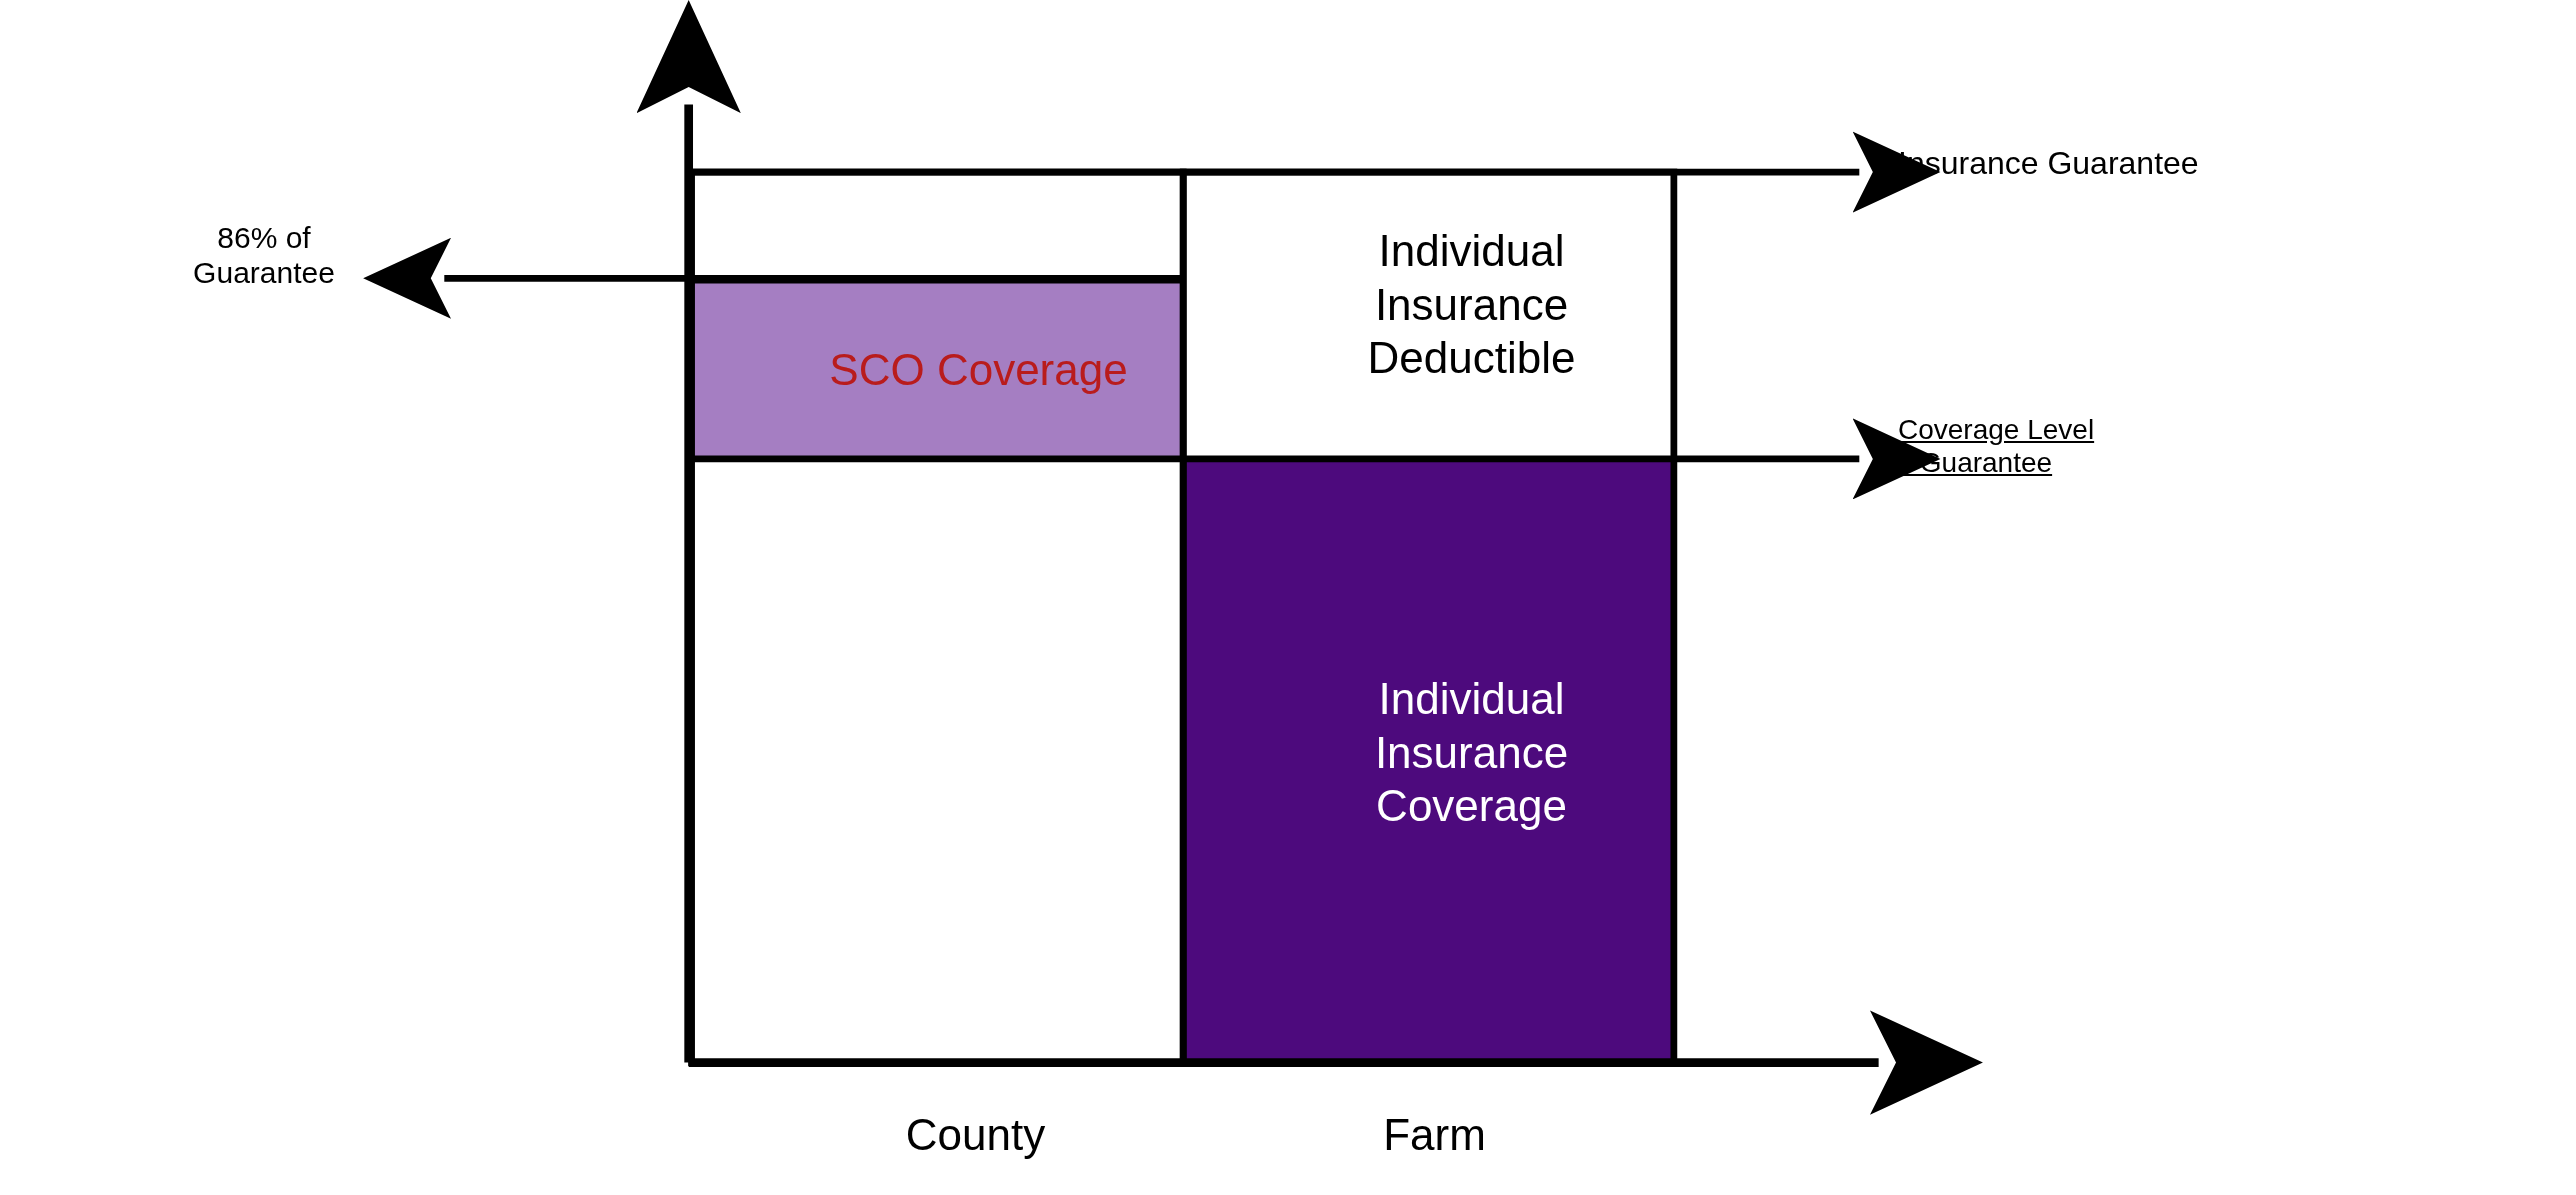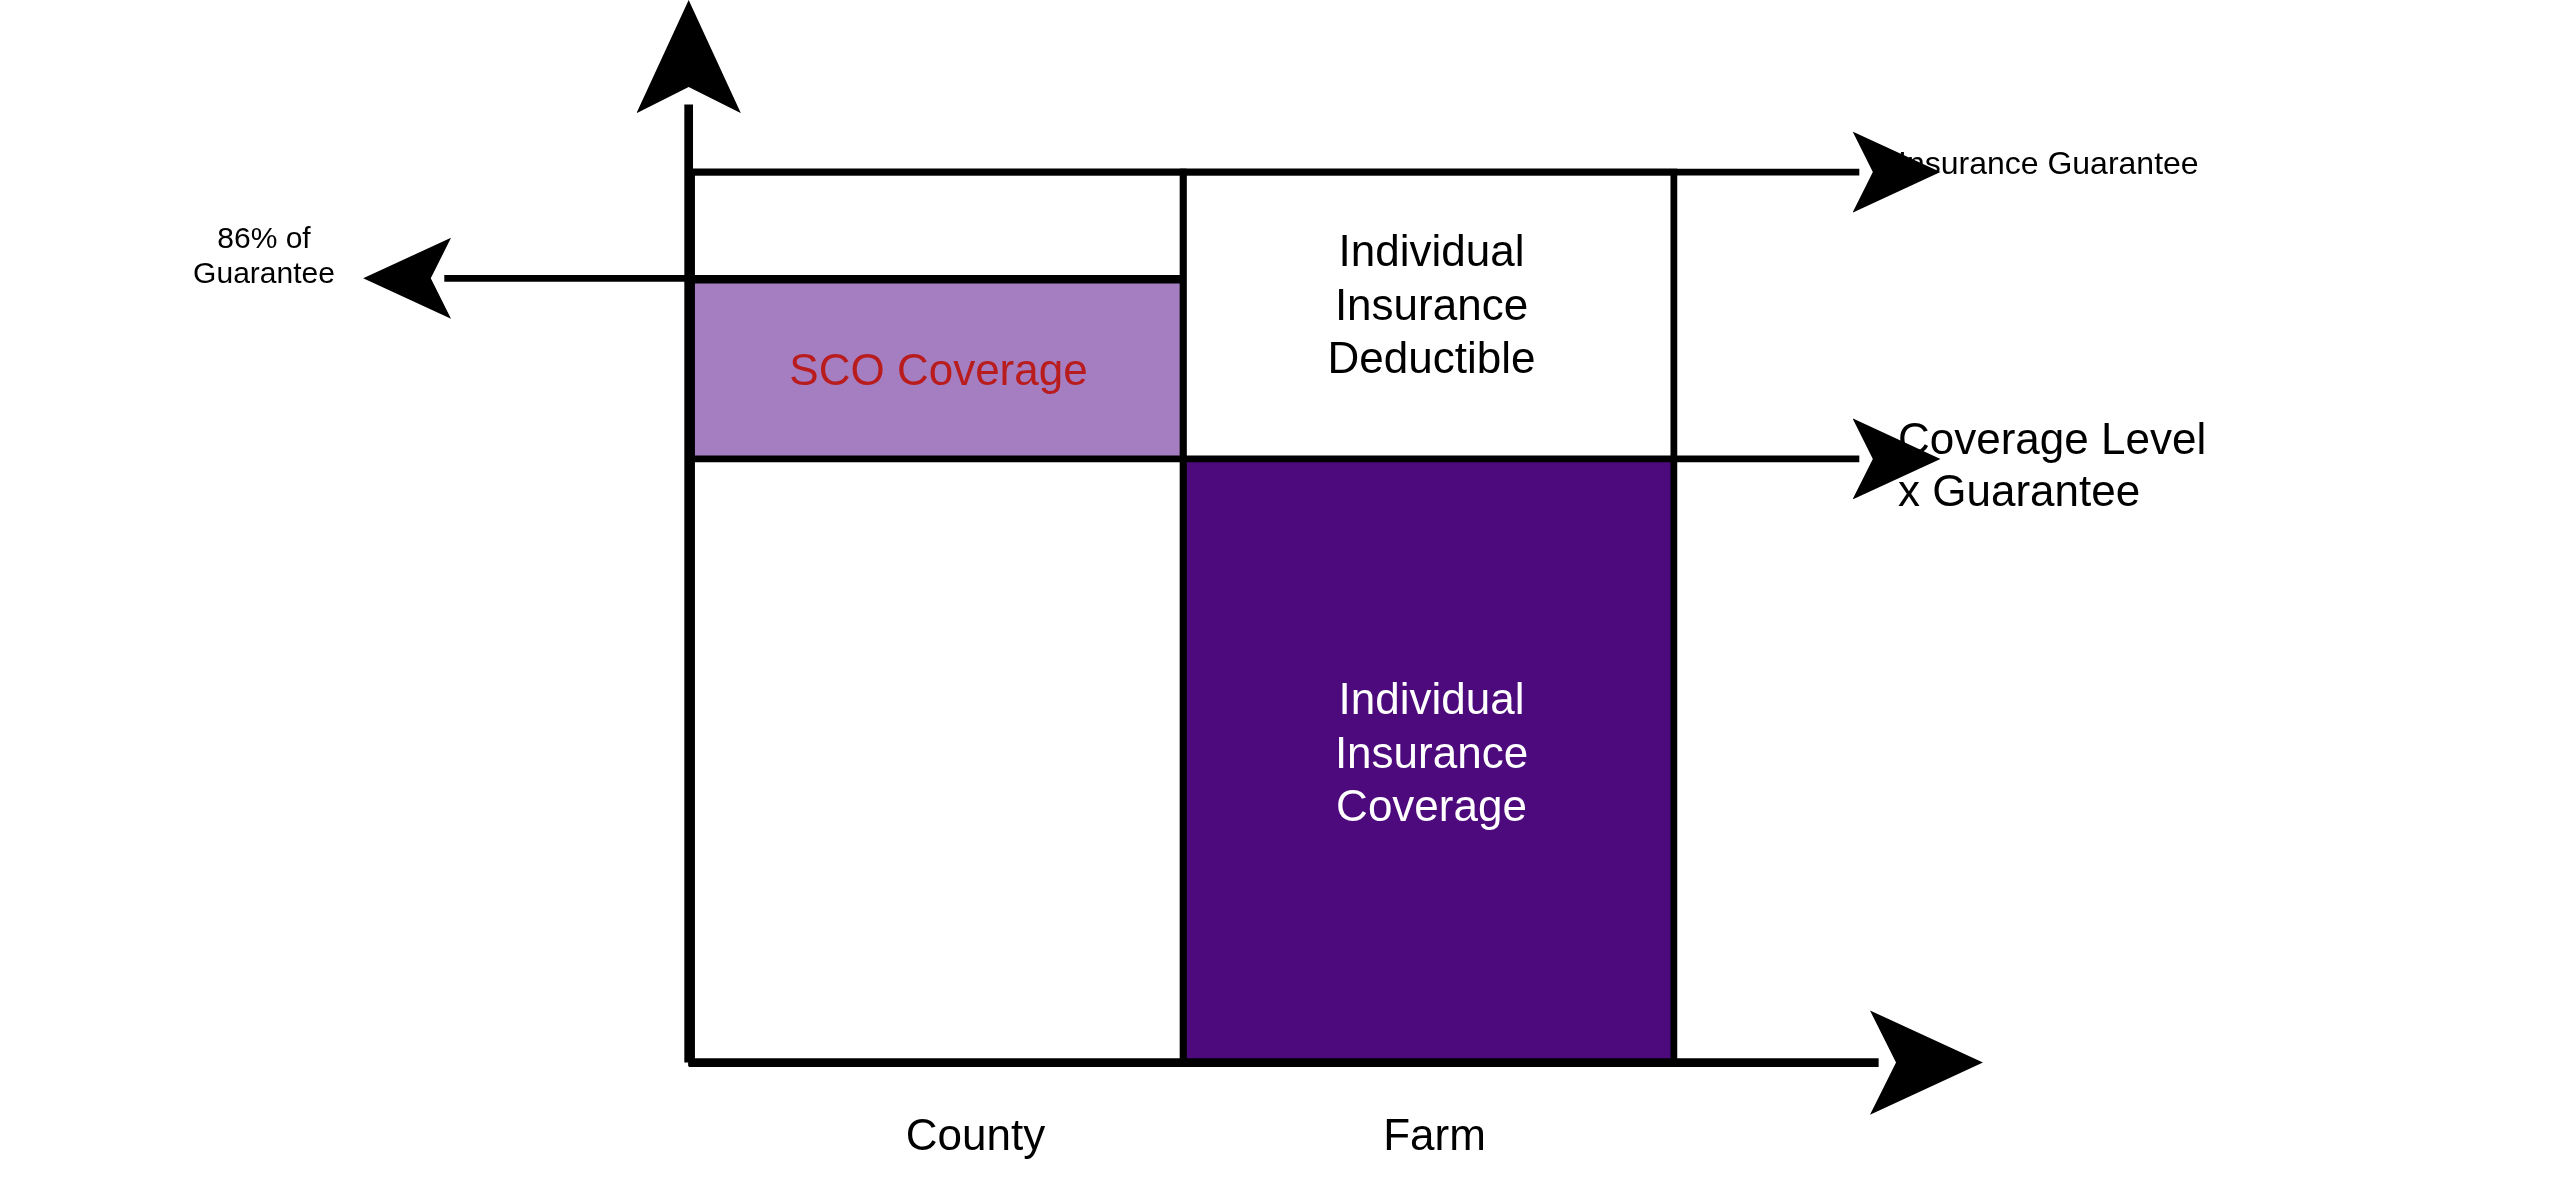--- a/index.html
+++ b/index.html
@@ -59,22 +59,23 @@
   
   #guarantee-label {
     left: 1898px;
     top: 145px;
     font-size: 32px;
     text-align: left;
   }
   #coverage-level-label {
     left: 1898px;
     top: 413px;
-    font-size: 44px;
+    font-size: 28px;
     text-align: left;
+    text-decoration: underline;
   }
 
   
   #cat-county-label {
     left: 763px;
     top: 1109px;
     width: 425px;
     font-size: 44px;
     text-align: center;
   }
@@ -87,20 +88,21 @@
   }
 
   
   .box-label {
     position: absolute;
     font-family: "Liberation Sans", sans-serif;
     font-size: 44px;
     line-height: 1.22;
     text-align: center;
     white-space: pre-line;
+    padding-left: 40px;
   }
   #sco-coverage-label {
     left: 691px;
     top: 343px;
     width: 495px;
     color: #b91c1c;
   }
   #deductible-label {
     left: 1186px;
     top: 224px;

